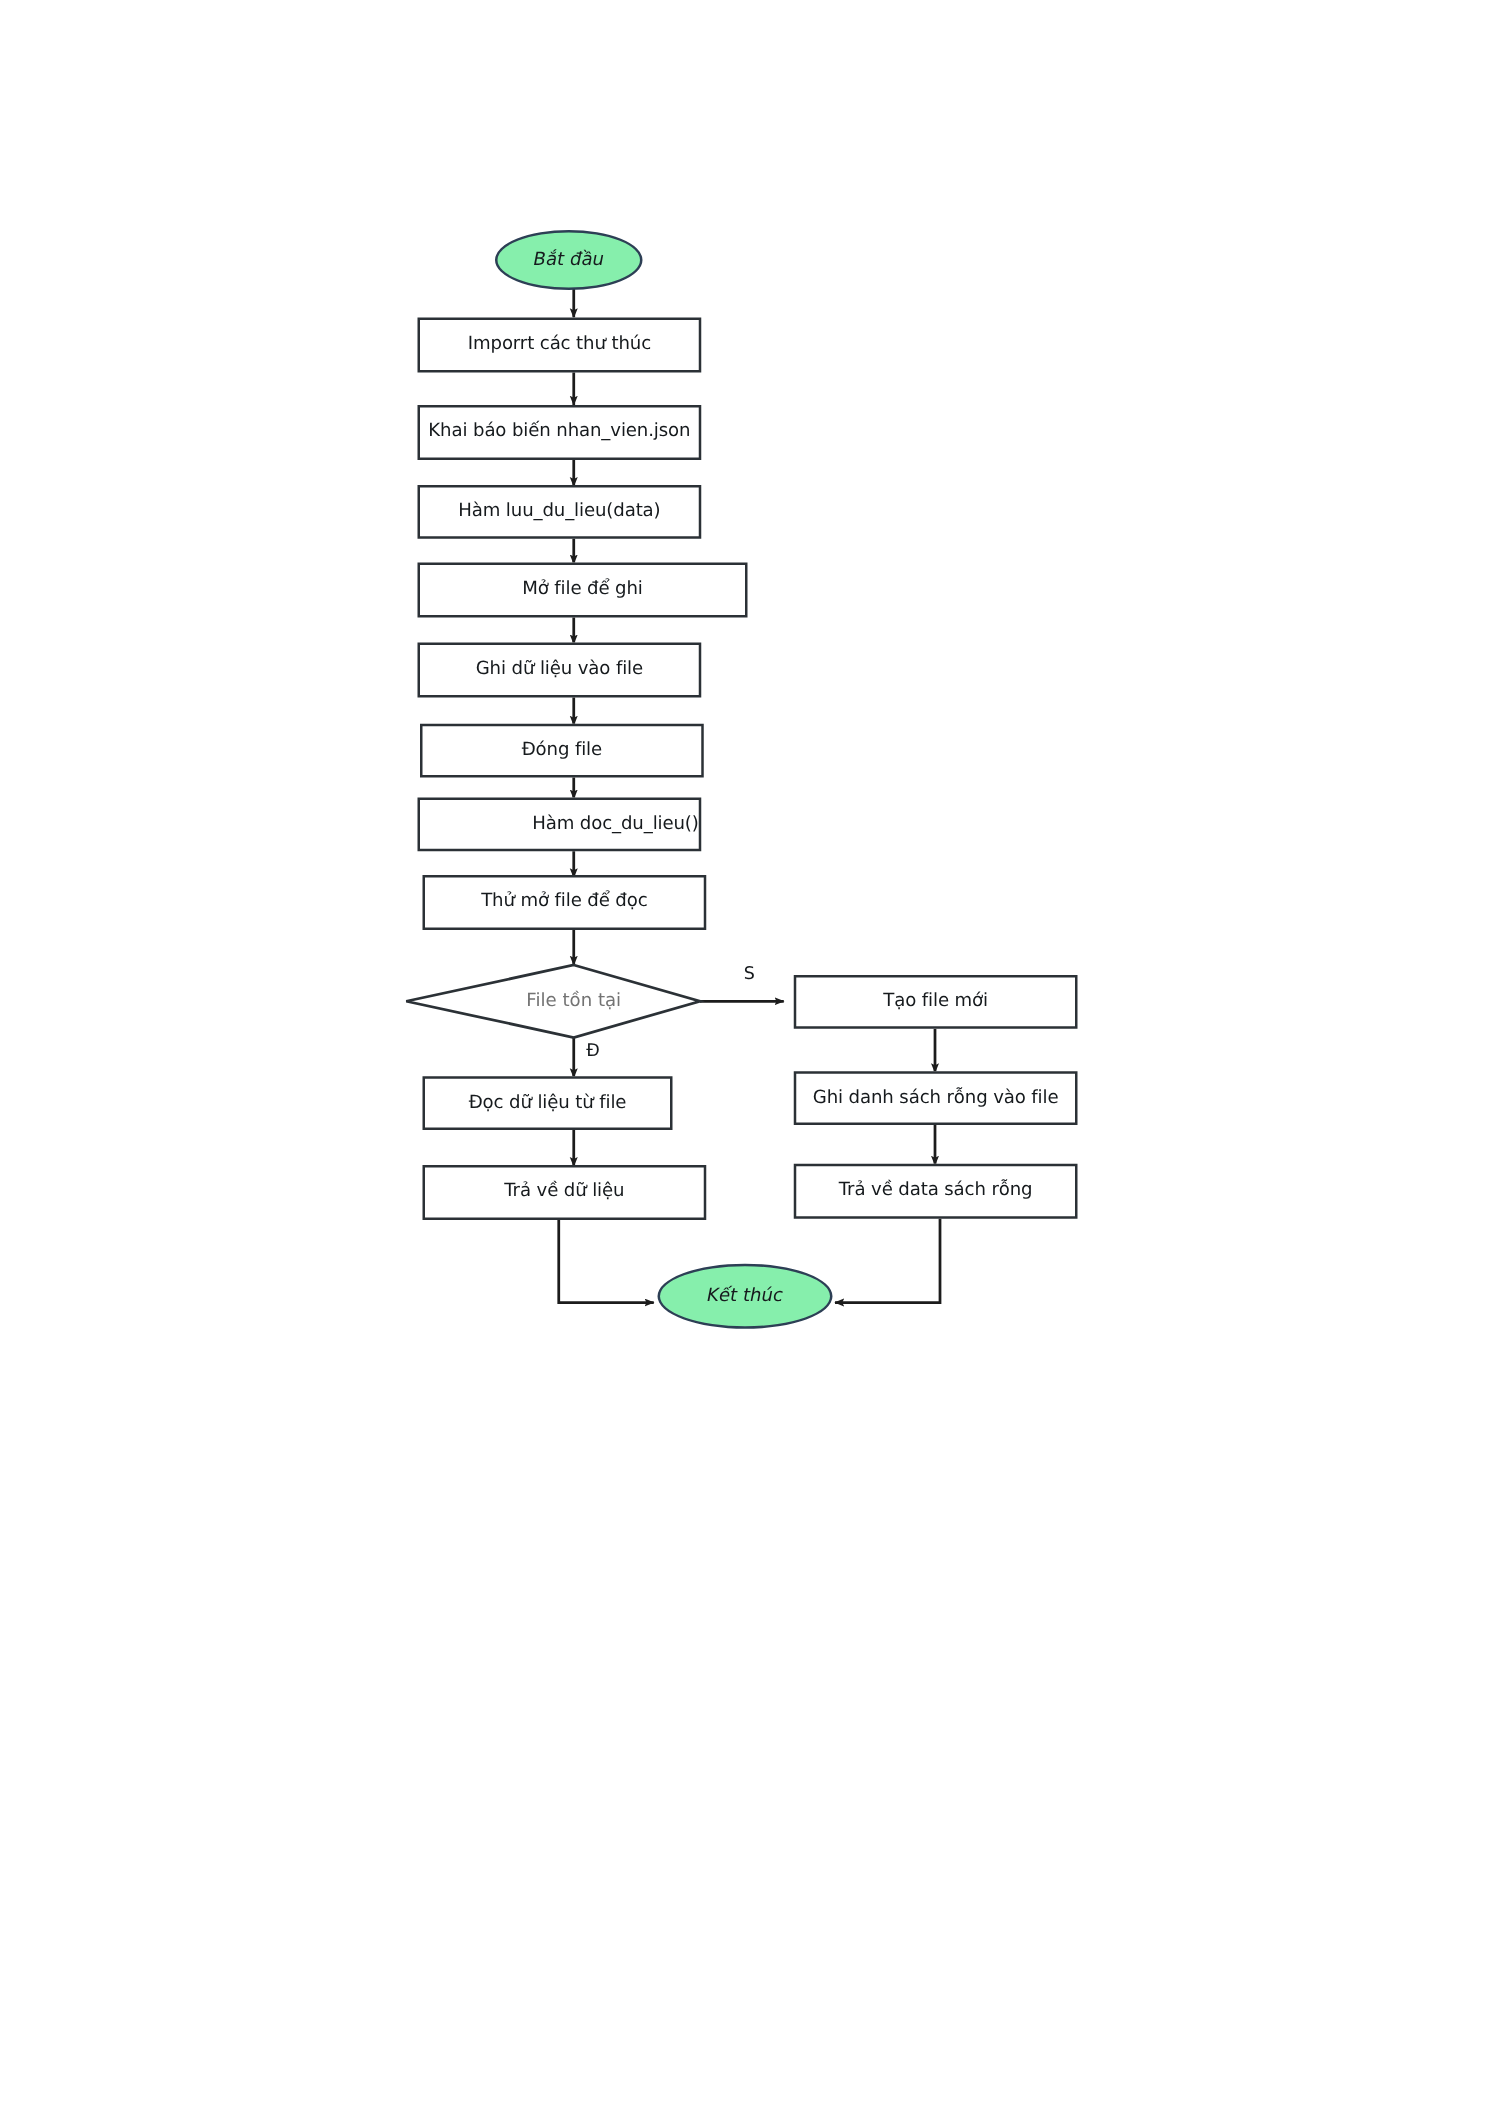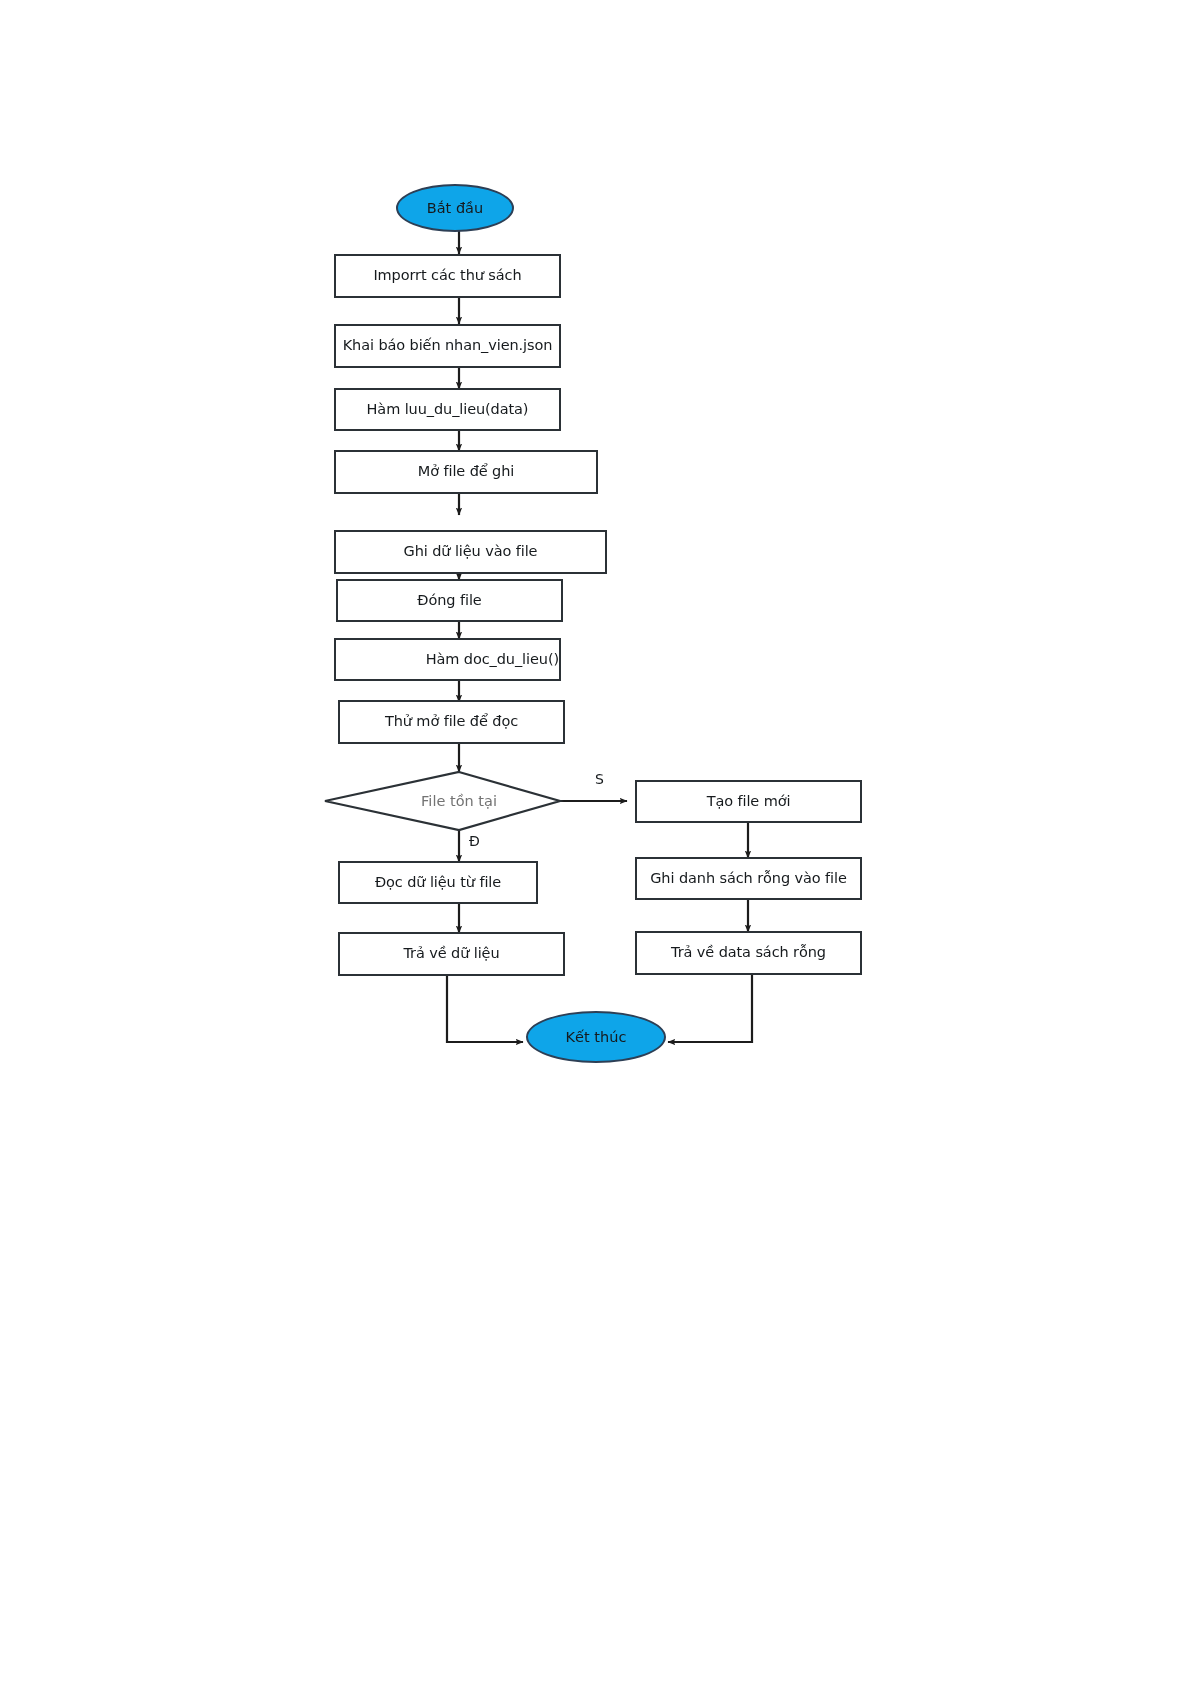--- a/index.html
+++ b/index.html
@@ -42,23 +42,24 @@
     border: 2px solid #2b3136;
     background: #ffffff;
     font-size: 14.5px;
     color: #161a1d;
     line-height: 1.2;
     letter-spacing: -0.1px;
   }
   .terminator {
     border: 2px solid #2d3f55;
     border-radius: 50%;
-    background: #0ea5e9;
+    background: #86efac;
     font-size: 14.5px;
     color: #161a1d;
+    font-style: italic;
   }
   .decision-label {
     position: absolute;
     font-size: 14px;
     color: #161a1d;
     background: transparent;
   }
   .diamond-text {
     position: absolute;
     font-size: 14.5px;
@@ -116,36 +117,36 @@
     <path d="M752 974 L752 1042 L668 1042" stroke="#1c1c1c" stroke-width="2.2" fill="none" marker-end="url(#arrowhead)"></path>
 
     <polygon points="459,772 560,801 459,830 325,801" stroke="#2b3136" stroke-width="2.2" fill="#ffffff"></polygon>
   </svg>
 
   <div class="node terminator" style="left:396px; top:184px; width:118px; height:48px;">
     <span>Bắt đầu</span>
   </div>
 
   <div class="node proc" style="left:334px; top:254px; width:227px; height:44px;">
-    <span>Imporrt các thư sách</span>
+    <span>Imporrt các thư thúc</span>
   </div>
 
   <div class="node proc" style="left:334px; top:324px; width:227px; height:44px;">
     <span>Khai báo biến nhan_vien.json</span>
   </div>
 
   <div class="node proc" style="left:334px; top:388px; width:227px; height:43px;">
     <span>Hàm luu_du_lieu(data)</span>
   </div>
 
   <div class="node proc" style="left:334px; top:450px; width:264px; height:44px;">
     <span>Mở file để ghi</span>
   </div>
 
-  <div class="node proc" style="left:334px; top:514px; width:273px; height:44px;margin-top:16px;">
+  <div class="node proc" style="left:334px; top:514px; width:227px; height:44px;">
     <span>Ghi dữ liệu vào file</span>
   </div>
 
   <div class="node proc" style="left:336px; top:579px; width:227px; height:43px;">
     <span>Đóng file</span>
   </div>
 
   <div class="node proc" style="left:334px; top:638px; width:227px; height:43px;justify-content:flex-end;">
     <span>Hàm doc_du_lieu()</span>
   </div>

